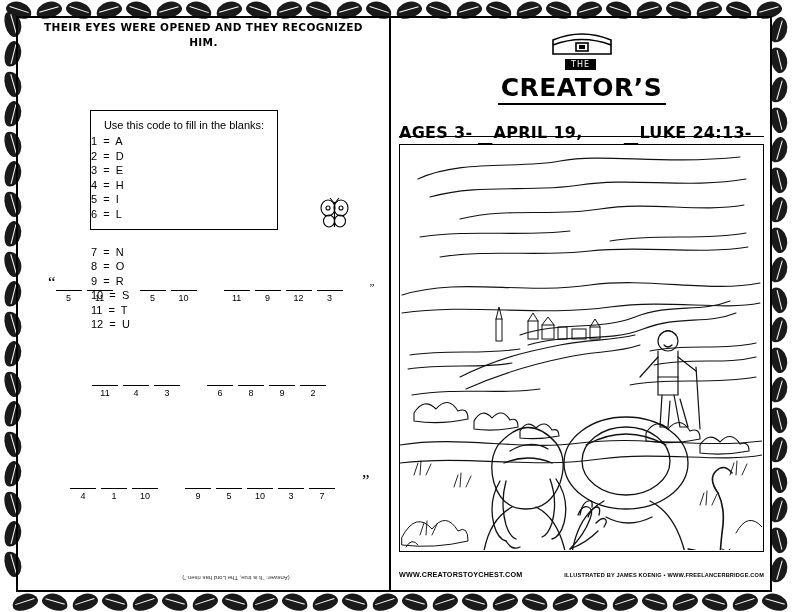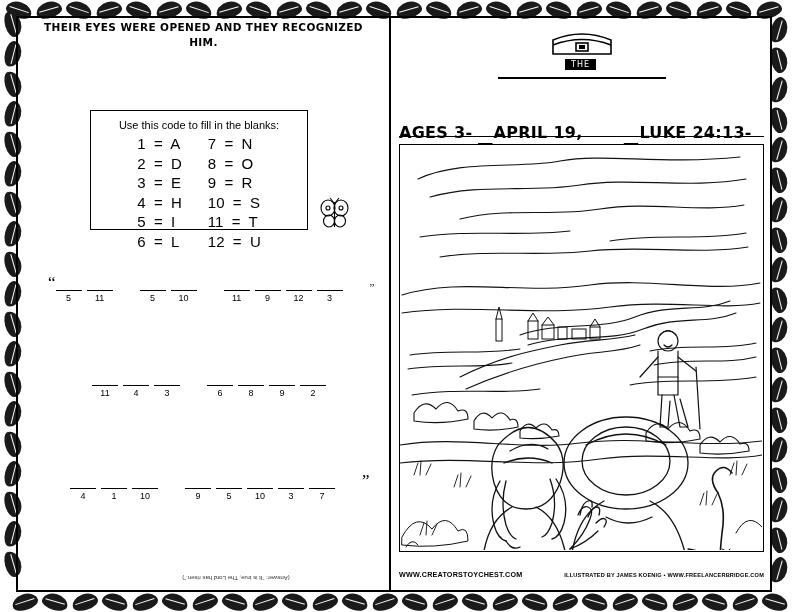--- a/index.html
+++ b/index.html
@@ -74,37 +74,38 @@
     line-height: 15px;
     margin: 0;
     padding: 0 18px;
   }
   .puzzle-q.first { padding-top: 18px; }
   .puzzle-q.second { padding-top: 14px; font-size: 10.5px; }
 
   .code-box {
     position: absolute;
     left: 72px; top: 92px;
-    width: 218px; height: 120px;
+    width: 188px; height: 120px;
     border: 1.5px solid #000;
     box-sizing: border-box;
     padding-top: 8px;
   }
   .code-title {
     text-align: center;
     font-size: 11px;
     font-family: "Liberation Sans", sans-serif;
     margin-bottom: 4px;
   }
   .code-cols {
     display: flex;
     justify-content: center;
     gap: 26px;
-    font-size: 15px;
+    font-size: 11px;
     font-family: "Liberation Sans", sans-serif;
+    flex-direction: column;
   }
   .code-col { display: flex; flex-direction: column; gap: 2.5px; }
   .code-item { white-space: pre; }
 
   
   .blank-row {
     position: absolute;
     display: flex;
     align-items: flex-end;
   }
@@ -500,20 +501,21 @@
     <div class="logo-wrap">
       <svg width="74" height="30" viewBox="0 0 74 30" style="display:block;margin:0 auto 1px auto;">
         <g fill="none" stroke="#000" stroke-width="1.6">
           <path d="M8 28 L8 14 Q37 2 66 14 L66 28 Z" fill="#fff"></path>
           <path d="M8 19 Q37 8 66 19"></path>
           <rect x="31" y="17" width="12" height="8" fill="#fff"></rect>
         </g>
         <rect x="34" y="19" width="6" height="4" fill="#000"></rect>
       </svg>
       <span class="logo-the">THE</span>
+      <div class="logo-main">CREATOR’S</div>
       <div class="logo-line"></div>
     </div>
 
     <div class="meta-row">
       <span>AGES 3-6</span>
       <span class="dash">—</span>
       <span>APRIL 19, 2026</span>
       <span class="dash">—</span>
       <span>LUKE 24:13-35</span>
     </div>

